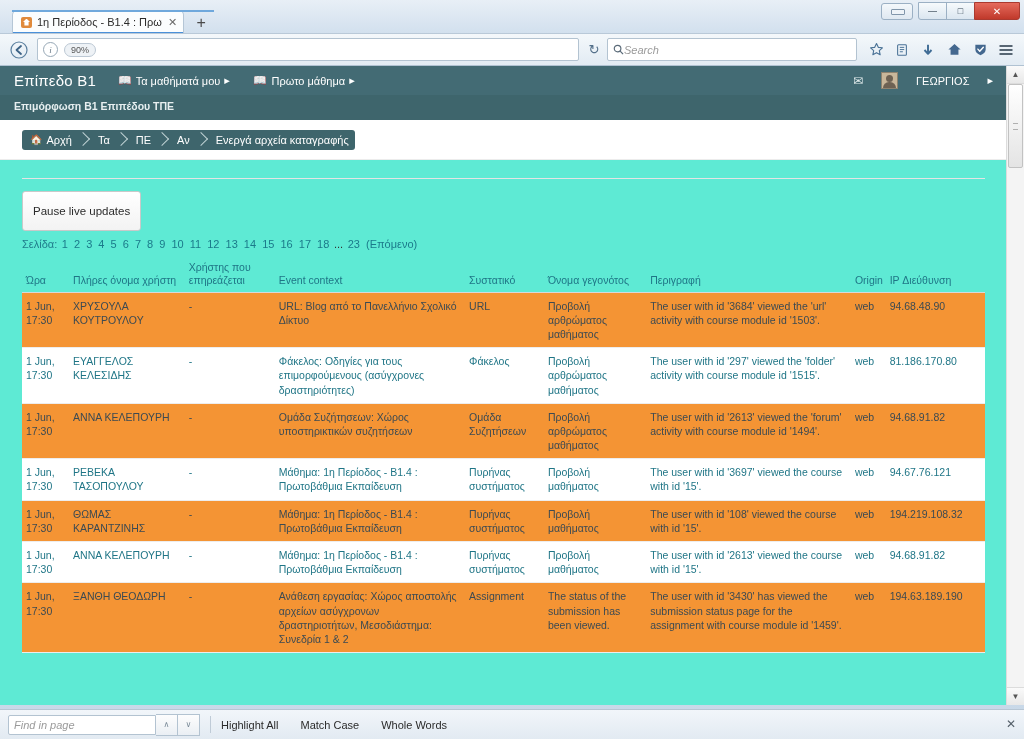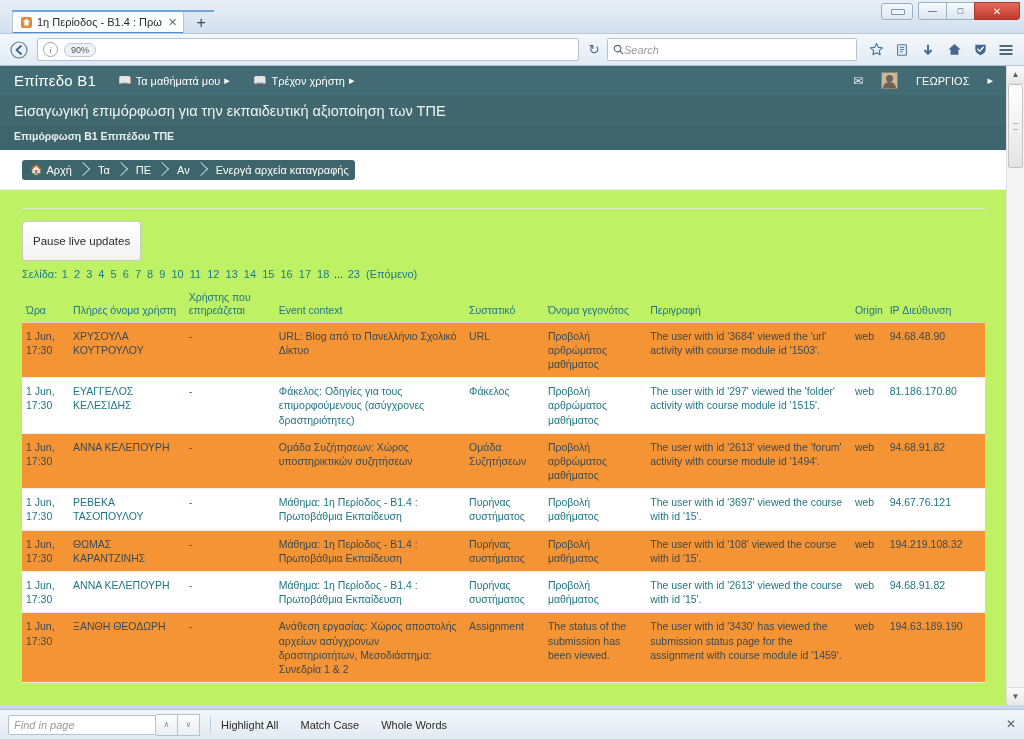--- a/index.html
+++ b/index.html
@@ -163,21 +163,21 @@
 
   
   .viewport {
     position: relative;
     height: 639px;
     background: #ffffff;
     overflow: hidden;
   }
   .page {
     position: absolute; left: 0; top: 0; right: 17px; bottom: 0;
-    background: #bef264;
+    background: #5eead4;
     overflow: hidden;
   }
 
   
   .m-topbar {
     background: #436b74;
     height: 29px;
     display: flex; align-items: center;
     padding: 0 14px;
     color: #ffffff;
@@ -469,37 +469,34 @@
 
       <div class="m-topbar">
         <div class="m-brand">Επίπεδο Β1</div>
         <div class="m-menu">
           <span>📖</span>
           <span>Τα μαθήματά μου</span>
           <span>▸</span>
         </div>
         <div class="m-menu">
           <span>📖</span>
-          <span>Τρέχον χρήστη</span>
+          <span>Πρωτο μάθημα</span>
           <span>▸</span>
         </div>
         <div class="m-spacer"></div>
         <div class="m-right">
           <span class="m-mail">✉</span>
           <span class="m-user">
             <span class="m-avatar"></span>
             <span>ΓΕΩΡΓΙΟΣ</span>
             <span>▸</span>
           </span>
         </div>
       </div>
 
-      <div class="m-coursehdr">
-        <div class="m-coursetitle">Εισαγωγική επιμόρφωση για την εκπαιδευτική αξιοποίηση των ΤΠΕ</div>
-      </div>
       <div class="m-subhdr">Επιμόρφωση Β1 Επιπέδου ΤΠΕ</div>
 
       <div class="m-breadcrumb-wrap">
         <div class="crumbs">
           <span class="crumb">
             <span class="home-ic">🏠</span>
             <span>Αρχή</span>
           </span>
           <span class="crumb-sep"></span>
           <span class="crumb">Τα</span>

